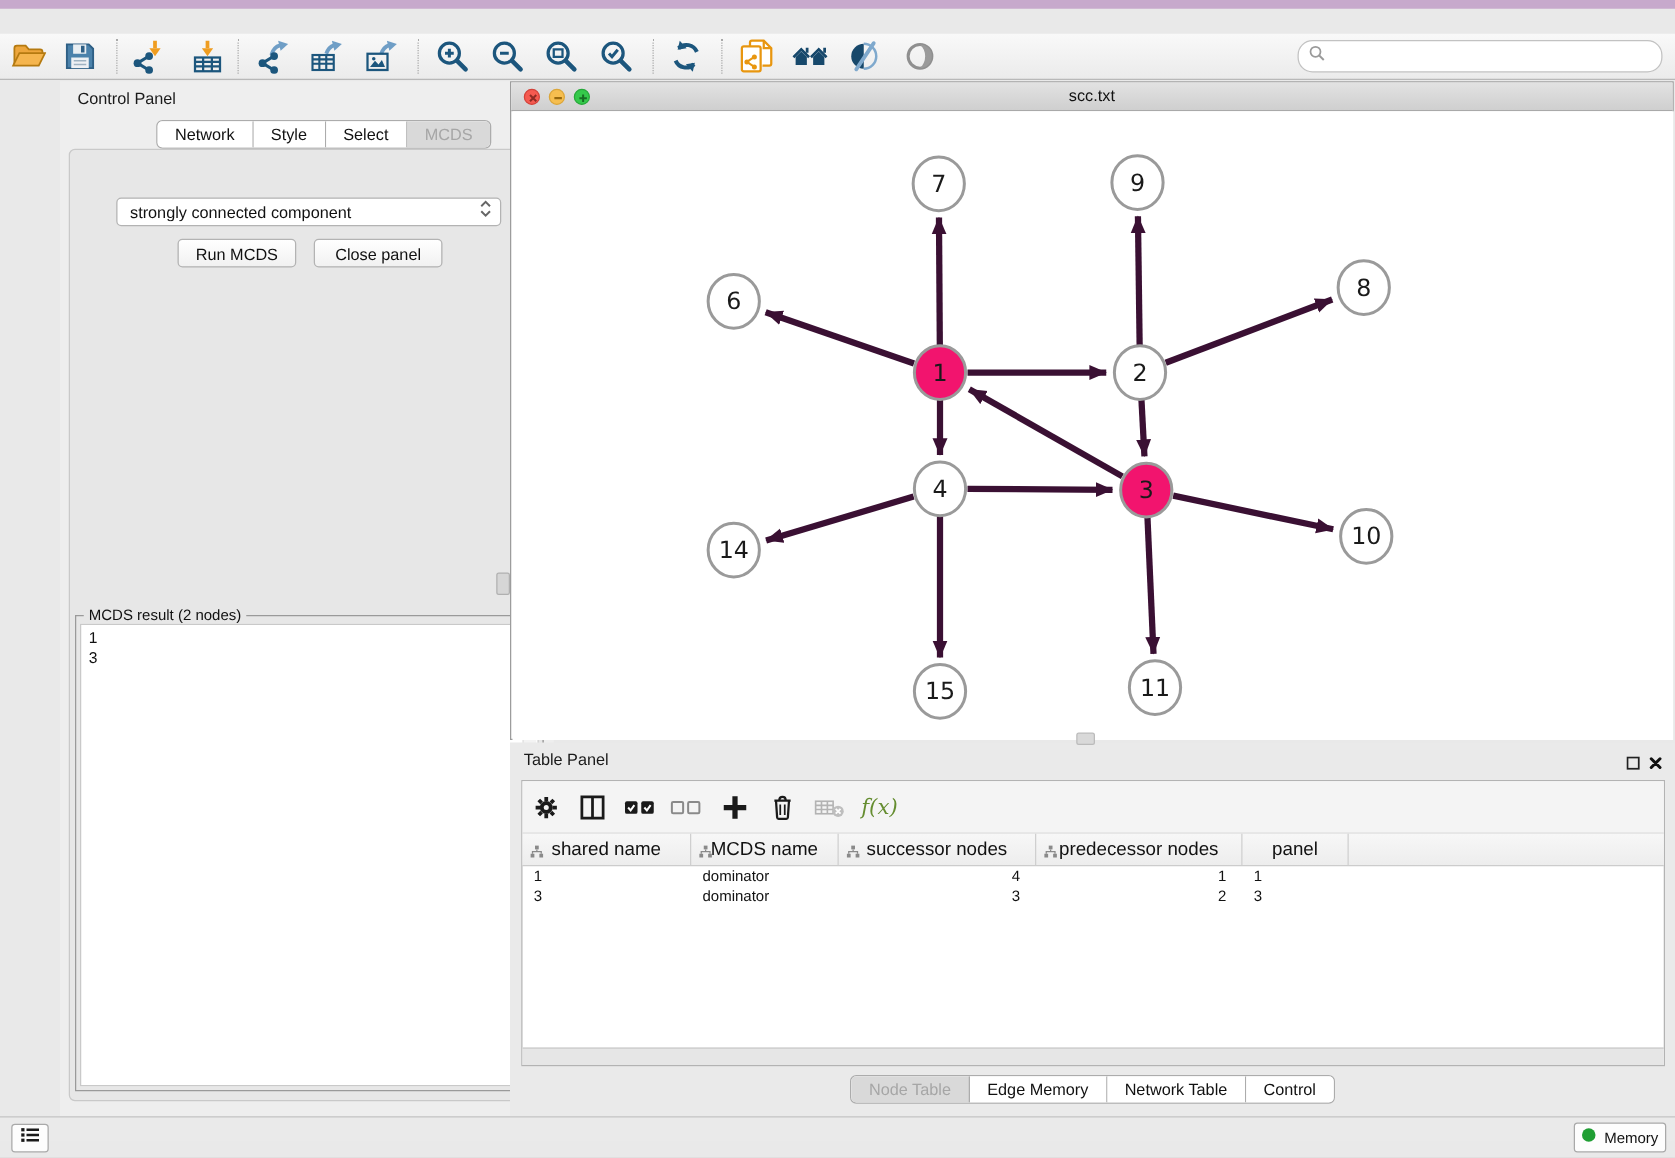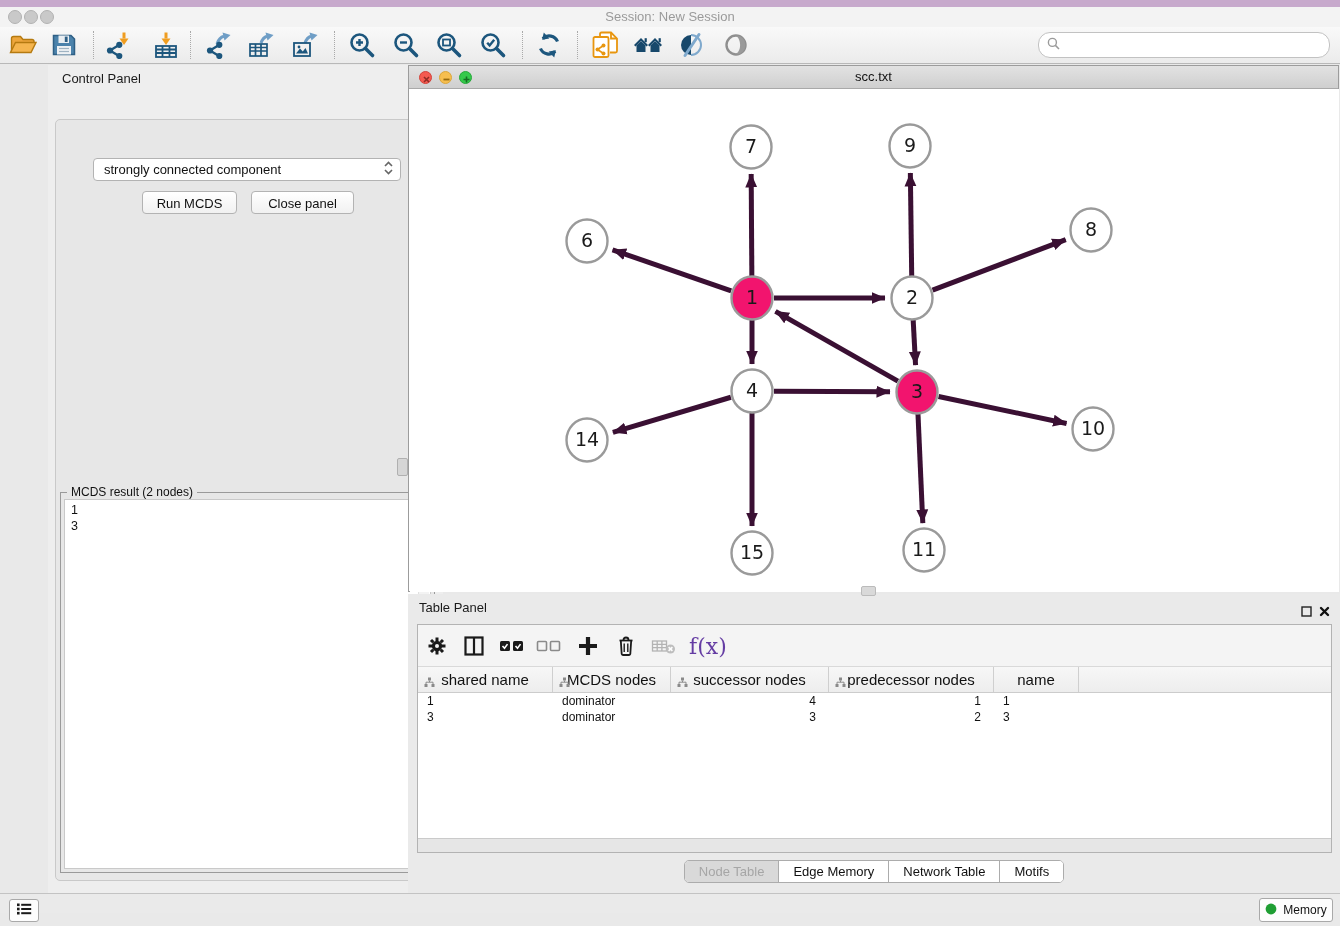--- a/index.html
+++ b/index.html
@@ -41,45 +41,39 @@
   .netwin{left:408px;top:65px;width:931px;height:527px;background:#fff;border:1px solid #9c9c9c;box-sizing:border-box;}
   .nettitle{left:0;top:0;width:100%;height:23px;background:linear-gradient(#e2e2e2,#cfcfcf);border-bottom:1px solid #a9a9a9;box-sizing:border-box;}
   .nettitletext{width:100%;text-align:center;font-size:13px;line-height:22px;color:#111;}
   .tl{position:absolute;top:5px;width:13px;height:13px;border-radius:50%;box-sizing:border-box;cursor:pointer;}
   .netcanvas{left:1px;top:23px;width:929px;height:503px;background:#fff;}
   
   .tablepanel{left:408px;top:594px;width:932px;height:299px;background:#eaeaea;}
   .tablebox{left:9px;top:30px;width:915px;height:229px;background:#fff;border:1px solid #b3b3b3;box-sizing:border-box;}
   .tbltoolbar{left:0;top:0;width:100%;height:42px;background:#f4f4f4;border-bottom:1px solid #d9d9d9;box-sizing:border-box;}
   .ttico{position:absolute;top:9px;height:24px;display:flex;align-items:center;justify-content:center;cursor:pointer;}
-  .fx{font-family:"DejaVu Serif",serif;font-size:22px;color:#4c1d95;}
+  .fx{font-family:"DejaVu Serif",serif;font-style:italic;font-size:17px;color:#4d7c0f;}
   .thead{left:0;top:42px;width:100%;height:26px;background:linear-gradient(#f7f7f7,#ededed);border-bottom:1px solid #cccccc;box-sizing:border-box;display:flex;}
   .thcell{position:relative;border-right:1px solid #cfcfcf;box-sizing:border-box;display:flex;align-items:center;justify-content:center;font-size:15px;color:#111;}
   .thcell .treeic{position:absolute;left:6px;top:7px;}
   .trow{display:flex;height:16px;font-size:12px;color:#111;}
   .tcell{box-sizing:border-box;white-space:nowrap;overflow:hidden;}
   .tbl-scroll{left:0;bottom:0;width:100%;height:14px;background:#e6e6e6;border-top:1px solid #cacaca;box-sizing:border-box;}
   .bottomtabs{left:0;top:266px;width:932px;display:flex;justify-content:center;}
   
   .statusbar{left:0;top:893px;width:1340px;height:20px;background:#eaeaea;border-top:1px solid #c3c3c3;box-sizing:border-box;}
   .sbtn{position:absolute;background:#fdfdfd;border:1px solid #a9a9a9;border-radius:3px;box-sizing:border-box;display:flex;align-items:center;justify-content:center;cursor:pointer;}
   .memlabel{font-size:12px;color:#111;margin-left:6px;}
 </style>
 </head>
 <body>
 
 <div id="app">
 
   <div class="abs accent"></div>
-  <div class="abs titlebar">
-    <div class="abs gdot" style="left:8px"></div>
-    <div class="abs gdot" style="left:24px"></div>
-    <div class="abs gdot" style="left:40px"></div>
-    <div class="abs titletext">Session: New Session</div>
-  </div>
 
   <div class="abs toolbar">
     <div>
         <span class="tbicon" style="left: 8px;">
           <svg width="28" height="28" viewBox="0 0 28 28">
             <path d="M2.5 21 V7.5 Q2.5 5.5 4.5 5.5 h7 l2.5 3 h9 q2 0 2 2 V13" fill="#eda63c" stroke="#b57a10" stroke-width="1.4"></path>
             <path d="M1.5 21.5 L6.5 11.5 H27 L22 21.5 Z" fill="#f5b54e" stroke="#b57a10" stroke-width="1.4"></path>
           </svg>
         </span>
         <span class="tbicon" style="left: 49px;">
@@ -241,20 +235,26 @@
     <div class="winbtn" style="left:360px;top:9px">
       <svg width="11" height="11" viewBox="0 0 11 11">
           <rect x="1" y="1" width="9" height="9" fill="none" stroke="#222" stroke-width="1.4"></rect>
         </svg>
     </div>
     <div class="winbtn" style="left:378px;top:9px">
       <svg width="11" height="11" viewBox="0 0 11 11">
           <path d="M2 2 L9 9 M9 2 L2 9" stroke="#111" stroke-width="2.4" stroke-linecap="round"></path>
         </svg>
     </div>
+    <div class="segbar" style="left:77px;top:31px">
+        <span class="seg">Network</span>
+        <span class="seg">Style</span>
+        <span class="seg">Select</span>
+        <span class="seg sel">MCDS</span>
+      </div>
     <div class="abs ctlcontent"></div>
     <div class="abs select">
       <span class="val">strongly connected component</span>
       <span style="margin-right:6px">
         <svg width="11" height="16" viewBox="0 0 11 16">
             <path d="M2 6 L5.5 2.5 L9 6" fill="none" stroke="#666" stroke-width="1.6"></path>
             <path d="M2 10 L5.5 13.5 L9 10" fill="none" stroke="#666" stroke-width="1.6"></path>
           </svg>
       </span>
     </div>
@@ -446,42 +446,42 @@
               </svg></span>
             <span>shared name</span>
           </div>
           <div class="thcell" style="width: 118px;">
             <span class="treeic"><svg width="11" height="11" viewBox="0 0 11 11">
                 <rect x="4" y="0.5" width="3" height="3" fill="#8a8a8a"></rect>
                 <rect x="0.5" y="7" width="3" height="3" fill="#8a8a8a"></rect>
                 <rect x="7.5" y="7" width="3" height="3" fill="#8a8a8a"></rect>
                 <path d="M5.5 3.5 V5.2 M2 7 V5.2 H9 V7" stroke="#8a8a8a" fill="none"></path>
               </svg></span>
-            <span>MCDS nodes</span>
+            <span>MCDS name</span>
           </div>
           <div class="thcell" style="width: 158px;">
             <span class="treeic"><svg width="11" height="11" viewBox="0 0 11 11">
                 <rect x="4" y="0.5" width="3" height="3" fill="#8a8a8a"></rect>
                 <rect x="0.5" y="7" width="3" height="3" fill="#8a8a8a"></rect>
                 <rect x="7.5" y="7" width="3" height="3" fill="#8a8a8a"></rect>
                 <path d="M5.5 3.5 V5.2 M2 7 V5.2 H9 V7" stroke="#8a8a8a" fill="none"></path>
               </svg></span>
             <span>successor nodes</span>
           </div>
           <div class="thcell" style="width: 165px;">
             <span class="treeic"><svg width="11" height="11" viewBox="0 0 11 11">
                 <rect x="4" y="0.5" width="3" height="3" fill="#8a8a8a"></rect>
                 <rect x="0.5" y="7" width="3" height="3" fill="#8a8a8a"></rect>
                 <rect x="7.5" y="7" width="3" height="3" fill="#8a8a8a"></rect>
                 <path d="M5.5 3.5 V5.2 M2 7 V5.2 H9 V7" stroke="#8a8a8a" fill="none"></path>
               </svg></span>
             <span>predecessor nodes</span>
           </div>
           <div class="thcell" style="width: 85px;">
-            <span>name</span>
+            <span>panel</span>
           </div>
           <div class="thcell" style="flex: 1 1 0%; border-right: none;"></div>
         </div>
       <div class="abs" style="left:0;top:68px;width:100%">
           <div class="trow">
             <div class="tcell" style="width: 135px; text-align: left; padding: 1px 0px 0px 9px;">1</div>
             <div class="tcell" style="width: 118px; text-align: left; padding: 1px 0px 0px 9px;">dominator</div>
             <div class="tcell" style="width: 158px; text-align: right; padding: 1px 13px 0px 0px;">4</div>
             <div class="tcell" style="width: 165px; text-align: right; padding: 1px 13px 0px 0px;">1</div>
             <div class="tcell" style="width: 85px; text-align: left; padding: 1px 0px 0px 9px;">1</div>
@@ -494,21 +494,21 @@
             <div class="tcell" style="width: 85px; text-align: left; padding: 1px 0px 0px 9px;">3</div>
           </div>
         </div>
       <div class="abs tbl-scroll"></div>
     </div>
     <div class="abs bottomtabs">
       <div class="segbar" style="position:relative">
           <span class="seg sel">Node Table</span>
           <span class="seg">Edge Memory</span>
           <span class="seg">Network Table</span>
-          <span class="seg">Motifs</span>
+          <span class="seg">Control</span>
         </div>
     </div>
   </div>
 
   <div class="abs statusbar">
     <div class="sbtn" style="left:9px;top:5px;width:30px;height:23px">
       <span>
         <svg width="16" height="14" viewBox="0 0 16 14">
             <g fill="#1a1a1a">
               <rect x="1" y="1.5" width="2.6" height="2.6"></rect>

